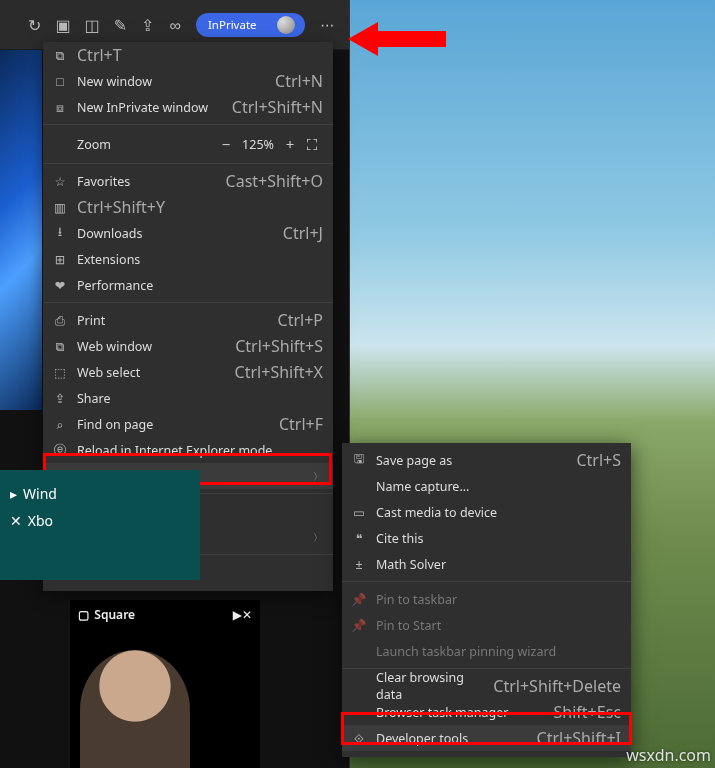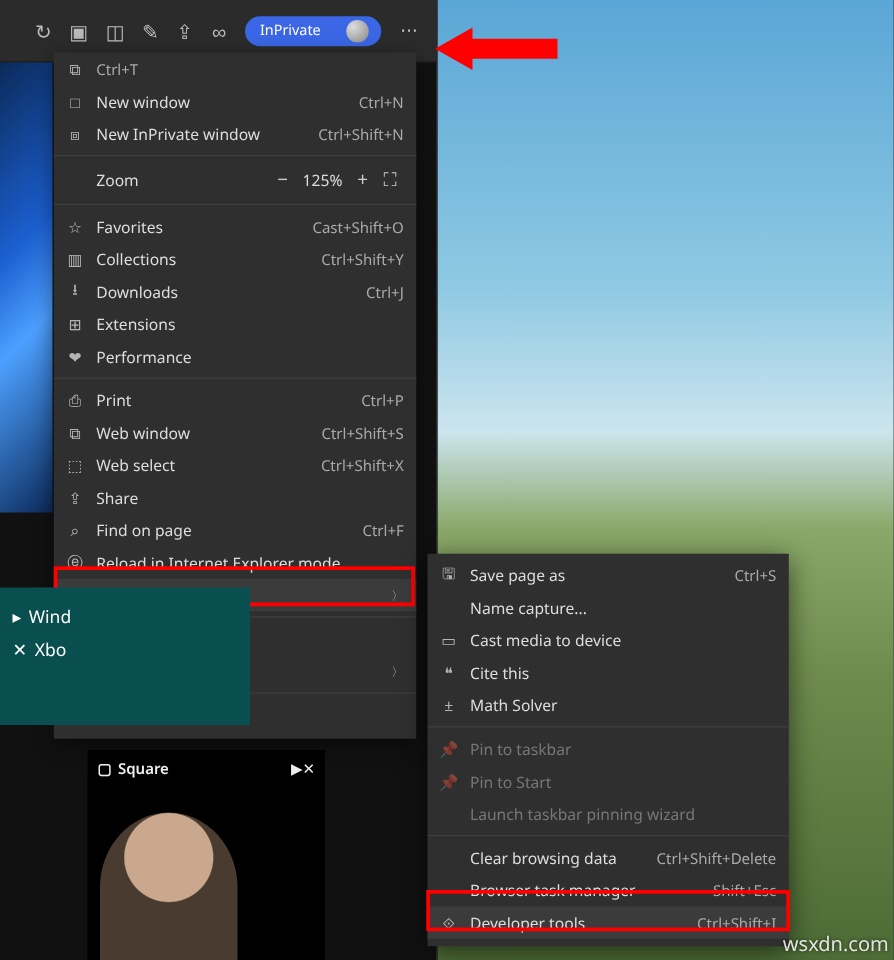--- a/index.html
+++ b/index.html
@@ -73,21 +73,21 @@
     cursor: pointer;
   }
   .menu-item .mi-icon {
     width: 18px; height: 16px;
     display: flex; align-items: center; justify-content: center;
     margin-right: 8px;
     opacity: 0.85;
     color: #ccc;
   }
   .menu-item .mi-label { flex: 1; }
-  .menu-item .mi-short { color: #aaa; font-size: 12px; }
+  .menu-item .mi-short { color: #aaa; font-size: 16px; }
   .menu-item .mi-chevron { color: #aaa; font-size: 10px; margin-left: auto; }
   .menu-sep {
     height: 1px; background: #3f3f3f; margin: 4px 0;
   }
   .zoom-row {
     display: flex; align-items: center;
     height: 30px;
     padding: 0 10px 0 8px;
   }
   .zoom-row .zl { flex: 1; padding-left: 26px; }
@@ -217,21 +217,20 @@
     <span class="zbtn">⛶</span>
   </div>
   <div class="menu-sep"></div>
   <div class="menu-item">
     <span class="mi-icon">☆</span>
     <span class="mi-label">Favorites</span>
     <span class="mi-short">Cast+Shift+O</span>
   </div>
   <div class="menu-item">
     <span class="mi-icon">▥</span>
-    <span class="mi-label">Collections</span>
     <span class="mi-short">Ctrl+Shift+Y</span>
   </div>
   <div class="menu-item">
     <span class="mi-icon">⭳</span>
     <span class="mi-label">Downloads</span>
     <span class="mi-short">Ctrl+J</span>
   </div>
   <div class="menu-item">
     <span class="mi-icon">⊞</span>
     <span class="mi-label">Extensions</span>

